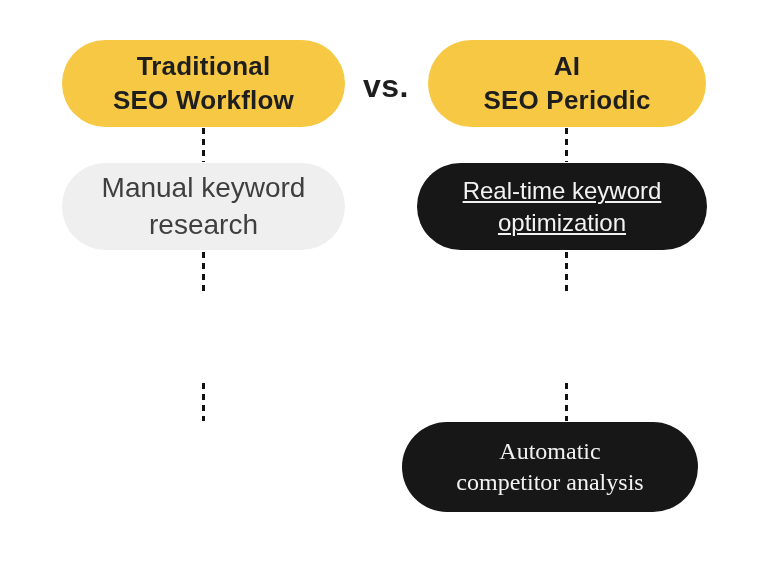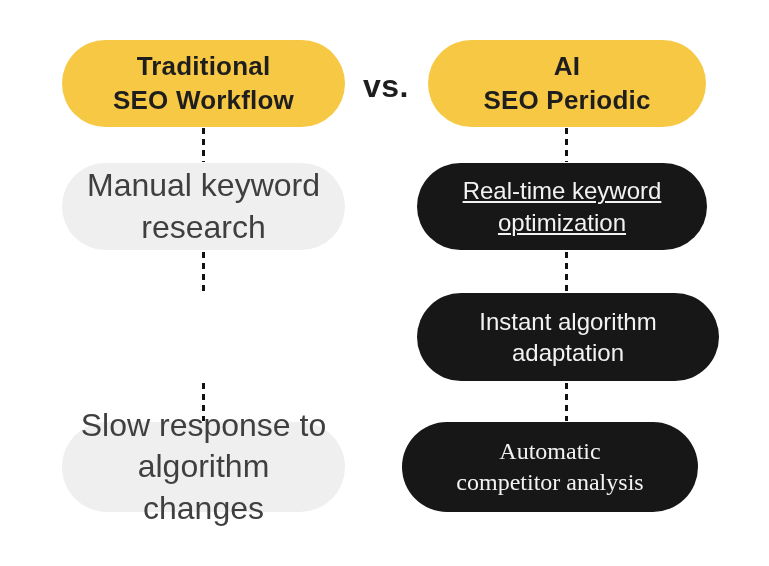--- a/index.html
+++ b/index.html
@@ -41,21 +41,21 @@
     color:var(--header-text);
     font-weight:700;
     font-size:26px;
     line-height:1.28;
     letter-spacing:0.2px;
   }
   .pill.left-item{
     background:var(--left-item-bg);
     color:var(--left-text);
     font-weight:300;
-    font-size:32px;
+    font-size:28px;
     line-height:1.3;
   }
   .pill.right-item{
     background:var(--right-item-bg);
     color:var(--right-text);
     font-weight:300;
     font-size:24px;
     line-height:1.3;
   }
   .vs{
@@ -111,23 +111,19 @@
   <div class="connector lc1"></div>
   <div class="connector lc2"></div>
   <div class="connector lc3"></div>
 
   <div class="connector rc1"></div>
   <div class="connector rc2"></div>
   <div class="connector rc3"></div>
 
   <div class="pill left-item l-row1">Manual keyword
 research</div>
-  <div class="pill left-item l-row3">Slow response to
-algorithm changes</div>
 
   <div class="pill right-item r-row1">Real-time keyword
 optimization</div>
-  <div class="pill right-item r-row2">Instant algorithm
-adaptation</div>
   <div class="pill right-item r-row3">Automatic
 competitor analysis</div>
 
 </div>
 
 </body></html>

